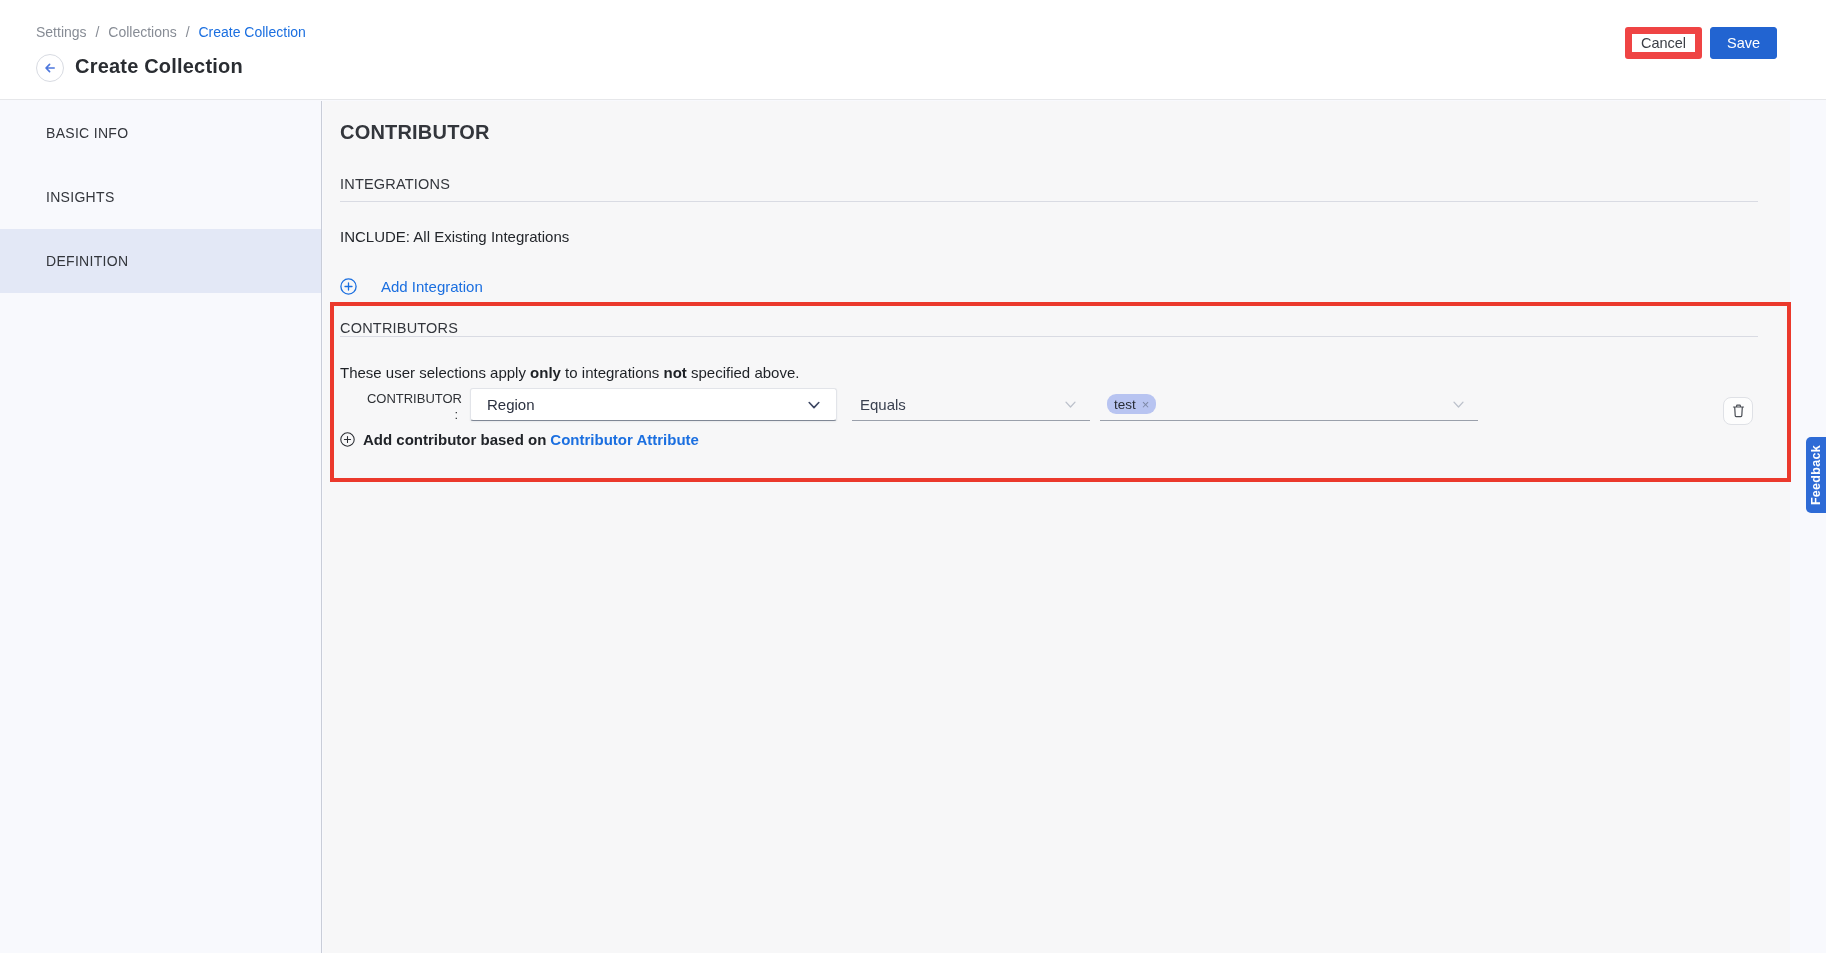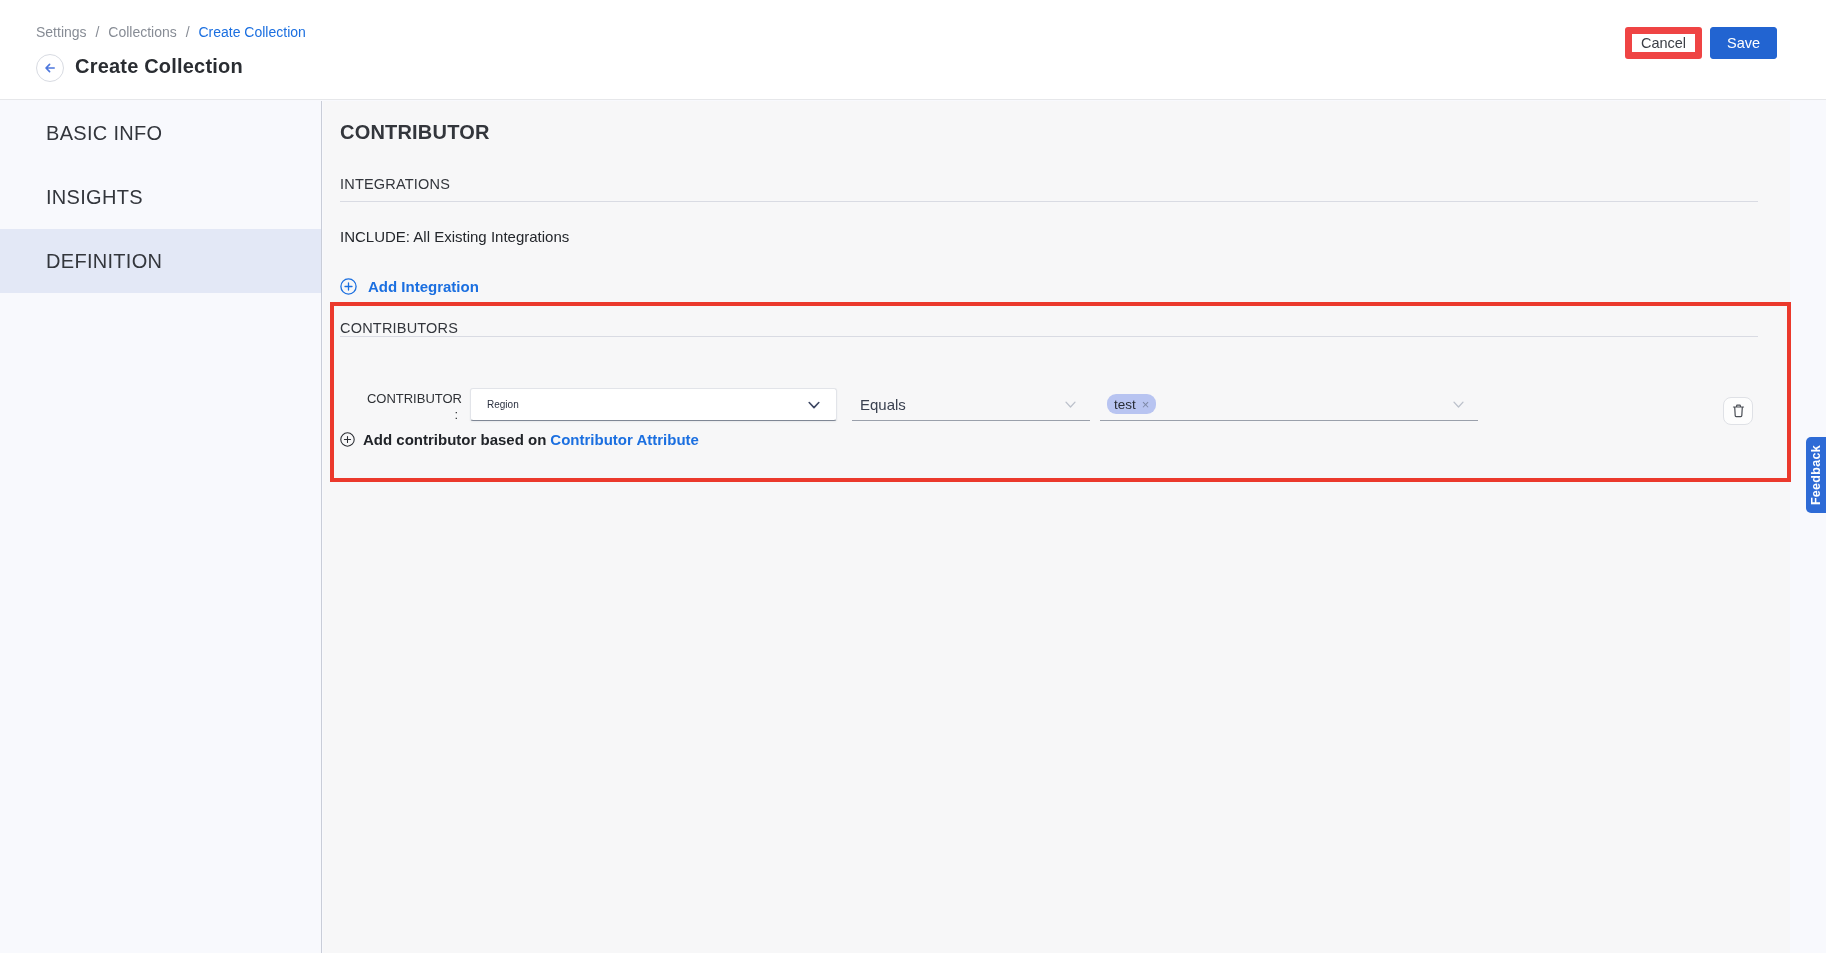--- a/index.html
+++ b/index.html
@@ -22,52 +22,52 @@
   .btn { position: absolute; top: 27px; height: 32px; border-radius: 3px; font-size: 14.5px;
          display: flex; align-items: center; justify-content: center; cursor: pointer;
          font-family: "Liberation Sans", sans-serif; }
   .btn-cancel { left: 1625px; width: 77px; background: #ffffff; border: 7px solid #ef4444; color: #3a3e45; }
   .btn-save { left: 1710px; width: 67px; background: #2264d1; border: 1px solid #2264d1; color: #ffffff; }
 
   
   .sidebar { position: absolute; left: 0; top: 101px; width: 322px; height: 852px;
              background: #f8f9fd; border-right: 1px solid #c9cdd8; }
   .side-item { height: 64px; display: flex; align-items: center; padding-left: 46px;
-               font-size: 20px; color: #33363c; letter-spacing: .3px; cursor: pointer; }
+               font-size: 14px; color: #33363c; letter-spacing: .3px; cursor: pointer; }
   .side-item.active { background: #e3e8f6; }
 
   .main-panel { position: absolute; left: 323px; top: 101px; width: 1467px; height: 852px;
                 background: #f7f7f8; }
 
   
   .h-definitions { position: absolute; left: 340px; top: 121px; font-size: 20px; font-weight: 700;
                    color: #33363c; letter-spacing: .2px; }
   .section-label { position: absolute; font-size: 14.5px; font-weight: 500; color: #33363c; letter-spacing: .2px; }
   .divider { position: absolute; width: 1418px; height: 1px; background: #d9dbe3; }
   .include-text { position: absolute; left: 340px; top: 228px; font-size: 15px; color: #24272c; }
 
   .add-row { position: absolute; display: flex; align-items: center; cursor: pointer; }
   .add-integration { left: 340px; top: 278px; }
-  .add-integration .lbl { margin-left: 11px; font-size: 15px; font-weight: 700; color: #1b6fe0; }
+  .add-integration .lbl { margin-left: 24px; font-size: 15px; font-weight: 400; color: #1b6fe0; }
 
   .red-box { position: absolute; left: 330px; top: 302px; width: 1461px; height: 180px;
              border: 4px solid #eb392c; background: transparent; pointer-events: none; }
 
   .desc { position: absolute; left: 340px; top: 364px; font-size: 15px; color: #1e2126; }
   .desc b { font-weight: 700; }
 
   .contrib-label { position: absolute; left: 356px; top: 391px; width: 106px;
                    font-size: 13px; line-height: 16px; color: #2e3135; text-align: right; }
   .contrib-label .colon { display: block; padding-right: 4px; }
 
   .select-box { position: absolute; left: 470px; top: 388px; width: 367px; height: 33px;
                 background: #ffffff; border: 1px solid #e2e4e9; border-bottom: 1px solid #7f8795;
                 border-radius: 3px; box-shadow: 0 1px 2px rgba(40,50,70,.07);
                 display: flex; align-items: center; padding: 0 14px 0 16px; cursor: pointer; }
-  .select-box .val { font-size: 10px; color: #2b3140; flex: 1; }
+  .select-box .val { font-size: 15px; color: #2b3140; flex: 1; }
 
   .uline-field { position: absolute; top: 388px; height: 33px; border-bottom: 1px solid #9aa0ab;
                  display: flex; align-items: center; cursor: pointer; }
   .field-operator { left: 852px; width: 238px; padding: 0 12px 0 8px; }
   .field-operator .val { font-size: 15px; color: #3a4150; flex: 1; }
   .field-value { left: 1100px; width: 378px; padding: 0 12px 0 7px; }
   .field-value .spacer { flex: 1; }
 
   .tag { background: #b8c4f1; border-radius: 9px; height: 20px; display: inline-flex;
          align-items: center; padding: 0 7px; }
@@ -141,20 +141,23 @@
       </svg>
     </span>
     <span class="lbl">Add Integration</span>
   </div>
 
   <div class="red-box"></div>
 
   <div class="section-label" style="left:340px; top:320px;">CONTRIBUTORS</div>
   <div class="divider" style="left:340px; top:336px;"></div>
 
+  <div class="desc">
+    <span>These user selections apply </span><b>only</b><span> to integrations </span><b>not</b><span> specified above.</span>
+  </div>
 
   <div class="contrib-label">
     <span>CONTRIBUTOR</span>
     <span class="colon">:</span>
   </div>
 
   <div class="select-box">
     <span class="val">Region</span>
     <span>
       <svg width="16" height="16" viewBox="0 0 16 16" fill="none">

